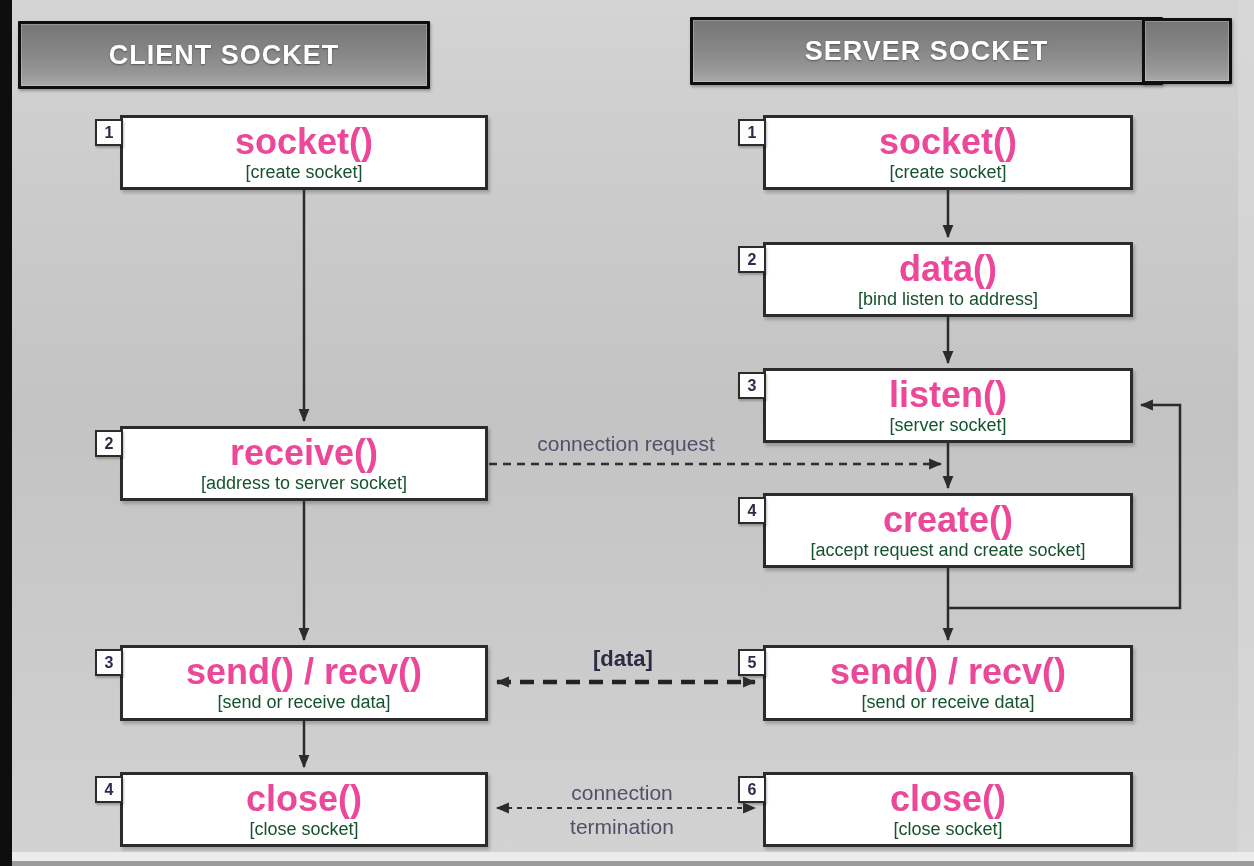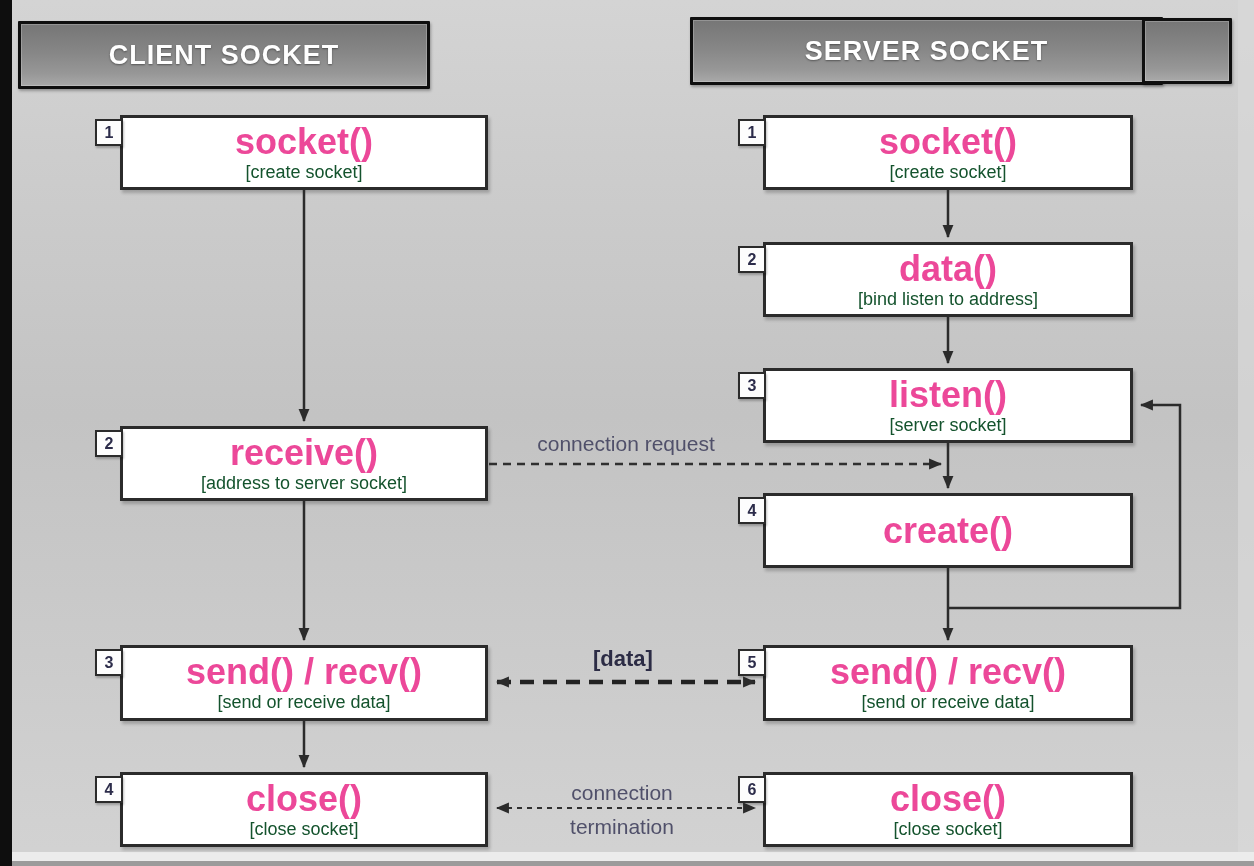--- a/index.html
+++ b/index.html
@@ -99,20 +99,21 @@
     <div class="step-subtitle">[bind listen to address]</div>
   </div>
   <div class="step-box" style="left:763px;top:368px;width:370px;height:75px;">
     <div class="step-tab">3</div>
     <div class="step-title">listen()</div>
     <div class="step-subtitle">[server socket]</div>
   </div>
   <div class="step-box" style="left:763px;top:493px;width:370px;height:75px;">
     <div class="step-tab">4</div>
     <div class="step-title">create()</div>
+    <div class="step-subtitle">[accept request and create socket]</div>
   </div>
   <div class="step-box" style="left:763px;top:645px;width:370px;height:76px;">
     <div class="step-tab">5</div>
     <div class="step-title">send() / recv()</div>
     <div class="step-subtitle">[send or receive data]</div>
   </div>
   <div class="step-box" style="left:763px;top:772px;width:370px;height:75px;">
     <div class="step-tab">6</div>
     <div class="step-title">close()</div>
     <div class="step-subtitle">[close socket]</div>

